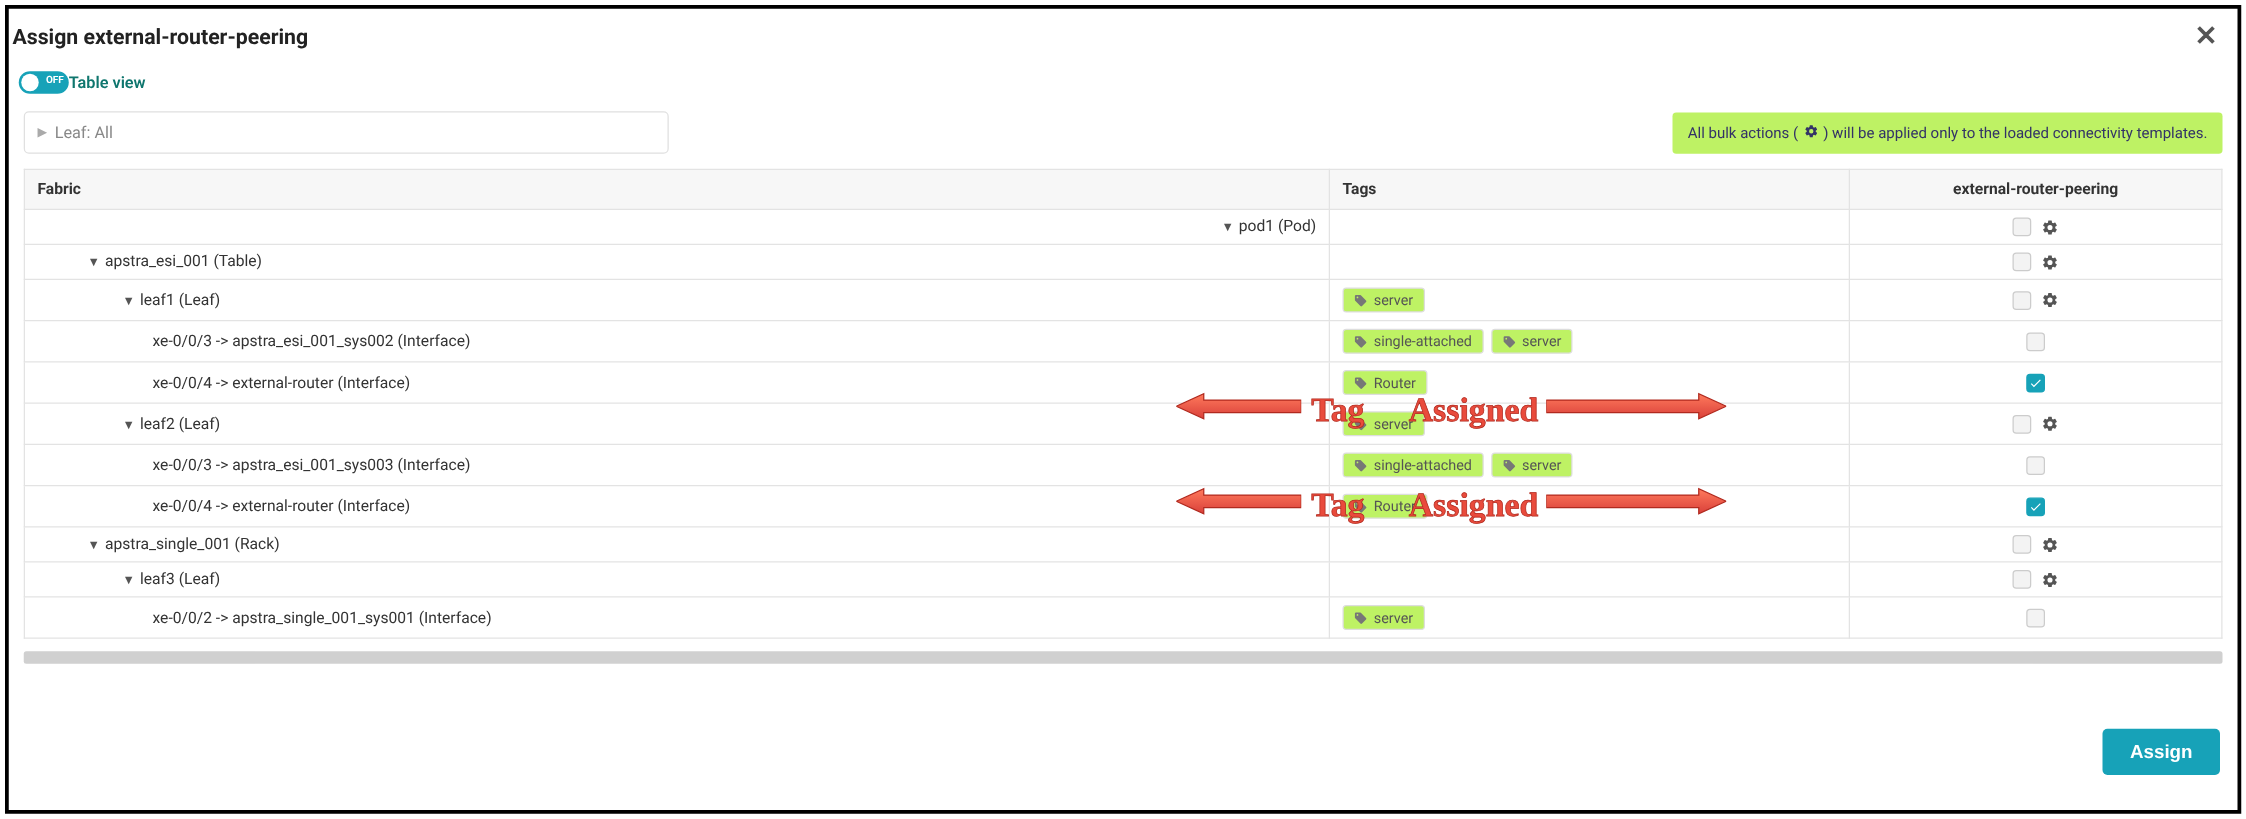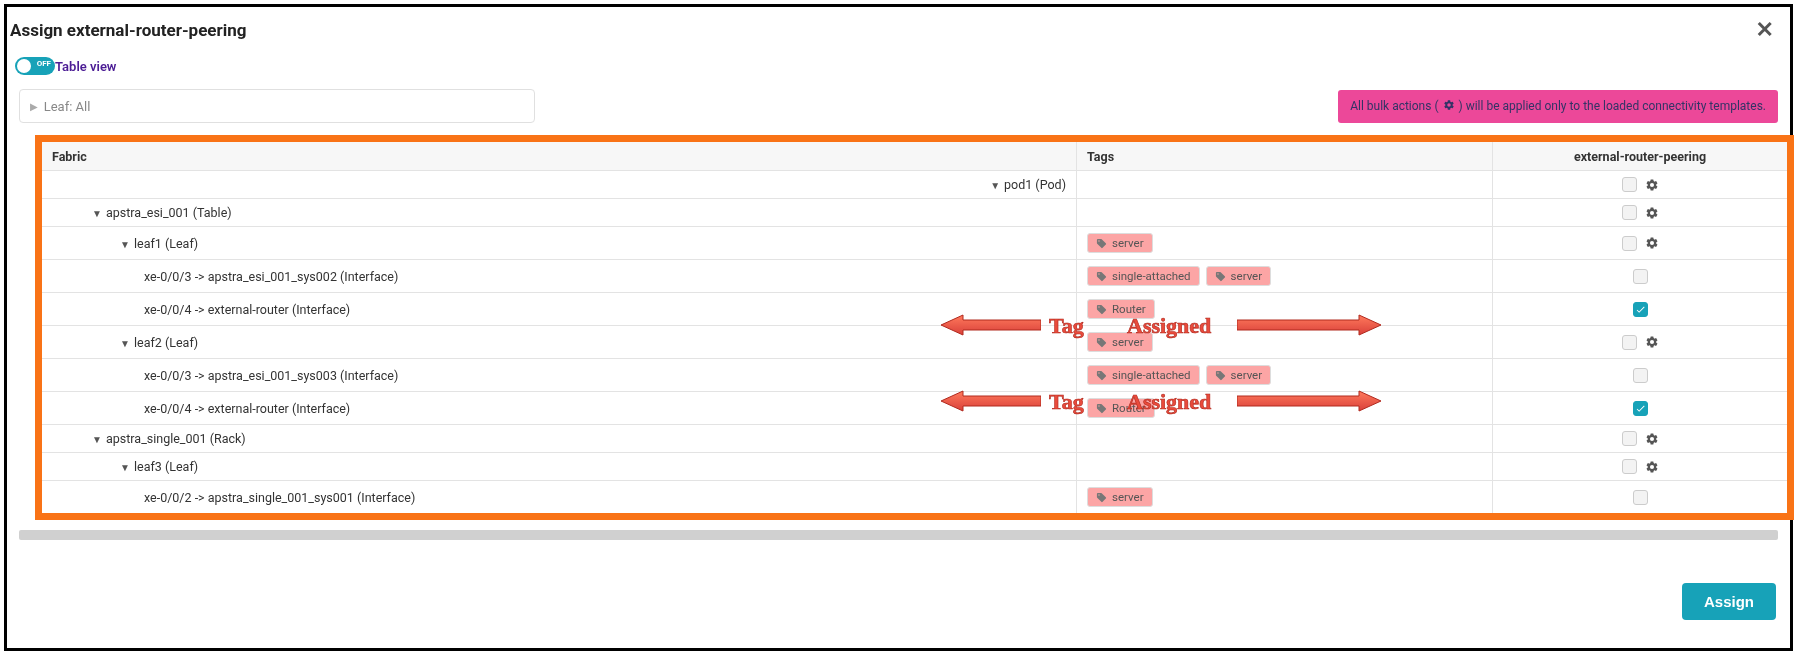--- a/index.html
+++ b/index.html
@@ -5,46 +5,46 @@
 * { box-sizing: border-box; margin: 0; padding: 0; }
 body { font-family: -apple-system, "Segoe UI", Roboto, Helvetica, Arial, sans-serif; font-size: 13px; color: #333; background: #fff; padding: 4px; }
 .frame { border: 3px solid #000; width: 100%; height: 647px; position: relative; }
 .header { display: flex; justify-content: space-between; align-items: center; padding: 12px 16px 8px 3px; }
 .title { font-size: 17px; font-weight: 700; color: #222; }
 .close { font-size: 22px; font-weight: 700; color: #555; cursor: pointer; line-height: 1; }
 .controls { display: flex; align-items: center; gap: 0; padding: 8px 16px 14px 8px; }
 .toggle { width: 40px; height: 18px; background: #17a2b8; border-radius: 9px; position: relative; cursor: pointer; }
 .toggle .knob { width: 14px; height: 14px; background: #fff; border-radius: 50%; position: absolute; top: 2px; left: 2px; }
 .toggle .lbl { position: absolute; right: 4px; top: 2px; font-size: 8px; color: #fff; font-weight: 700; }
-.table-view { font-size: 13px; font-weight: 600; color: #4c1d95; }
+.table-view { font-size: 13px; font-weight: 600; color: #0f766e; }
 .row2 { display: flex; justify-content: space-between; align-items: center; padding: 0 12px 12px 12px; gap: 12px; }
 .query { flex: 0 0 516px; height: 34px; border: 1px solid #e0e0e0; border-radius: 4px; display: flex; align-items: center; padding: 0 10px; color: #888; font-size: 13px; }
 .query .caret { margin-right: 6px; color: #aaa; font-size: 10px; }
-.infoband { background: #ec4899; color: #336; font-size: 12px; padding: 9px 12px; border-radius: 3px; display: flex; align-items: center; gap: 4px; justify-content: flex-end; }
-.table { width: calc(100% - 24px); margin: 0 28px; border-collapse: collapse; border: 7px solid #f97316; }
+.infoband { background: #bef264; color: #336; font-size: 12px; padding: 9px 12px; border-radius: 3px; display: flex; align-items: center; gap: 4px; justify-content: flex-end; }
+.table { width: calc(100% - 24px); margin: 0 12px; border-collapse: collapse; border: 1px solid #f97316; }
 .table th, .table td { border: 1px solid #e3e3e3; padding: 6px 10px; font-size: 12.5px; vertical-align: middle; }
 .table th { background: #f7f7f7; font-weight: 700; color: #333; height: 32px; }
 .col-fabric { text-align: left; }
 .col-tags { width: 416px; text-align: left; }
 .col-assign { width: 298px; text-align: center; }
 .tree-caret { display: inline-block; width: 10px; color: #555; font-size: 10px; margin-right: 4px; }
 .indent-1 { padding-left: 22px !important; text-align: right; }
 .indent-2 { padding-left: 50px !important; }
 .indent-3 { padding-left: 78px !important; }
 .indent-4 { padding-left: 102px !important; }
-.tagchip { display: inline-flex; align-items: center; gap: 5px; background: #fca5a5; border: 1px solid #ddd; border-radius: 3px; padding: 2px 8px; font-size: 11.5px; color: #555; margin-right: 6px; }
+.tagchip { display: inline-flex; align-items: center; gap: 5px; background: #bef264; border: 1px solid #ddd; border-radius: 3px; padding: 2px 8px; font-size: 11.5px; color: #555; margin-right: 6px; }
 .tagchip svg { width: 11px; height: 11px; }
 .assign-cell { display: flex; align-items: center; justify-content: center; gap: 8px; }
 .chk { width: 15px; height: 15px; border: 1px solid #ccc; border-radius: 3px; background: #f3f3f3; display: inline-flex; align-items: center; justify-content: center; cursor: pointer; }
 .chk.on { background: #17a2b8; border-color: #17a2b8; color: #fff; }
 .gear { width: 14px; height: 14px; color: #555; cursor: pointer; display: inline-flex; }
 .footer-bar { margin: 10px 12px 0 12px; height: 10px; background: #d0d0d0; border-radius: 2px; }
 .footer { position: absolute; bottom: 28px; right: 14px; }
 .btn-assign { background: #17a2b8; color: #fff; border: none; border-radius: 4px; padding: 10px 22px; font-size: 15px; font-weight: 600; cursor: pointer; }
-.annot { position: absolute; font-family: Georgia, 'Times New Roman', serif; font-weight: 700; font-size: 22px; color: #e94b3c; -webkit-text-stroke: 0.6px #b12a1f; pointer-events: none; white-space: nowrap; }
+.annot { position: absolute; font-family: Georgia, 'Times New Roman', serif; font-weight: 700; font-size: 27px; color: #e94b3c; -webkit-text-stroke: 0.6px #b12a1f; pointer-events: none; white-space: nowrap; }
 .arrow { position: absolute; pointer-events: none; }
 </style>
 </head>
 <body>
 
 <div class="frame">
   <div class="header">
     <div class="title">Assign external-router-peering</div>
     <div class="close">✕</div>
   </div>

